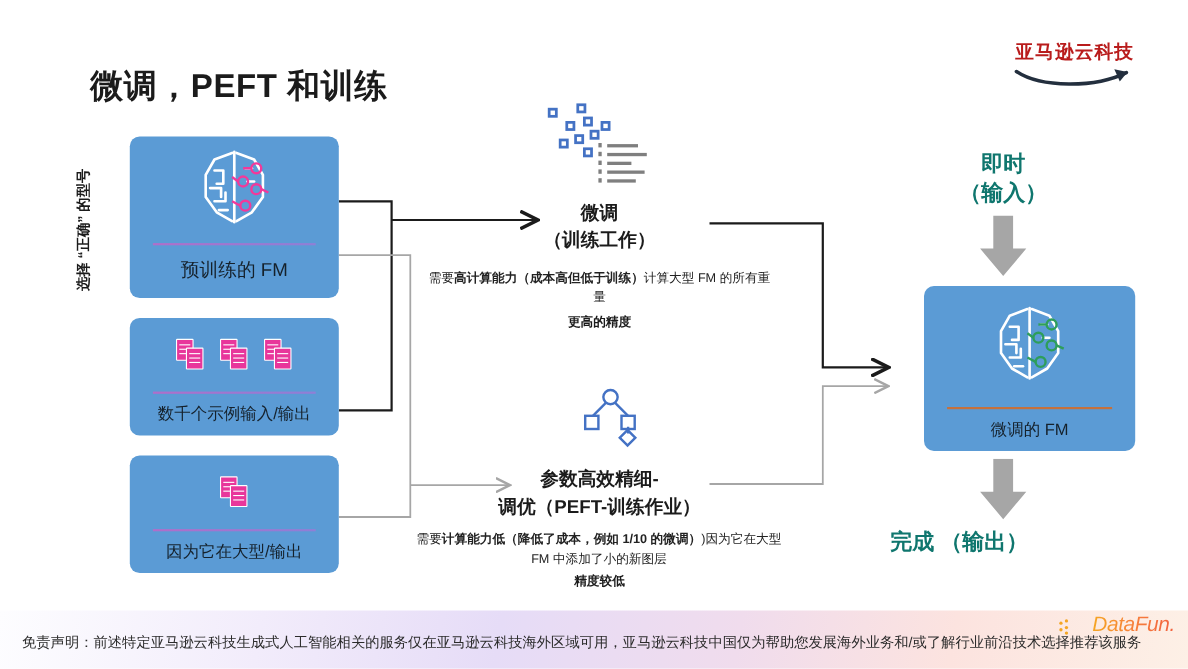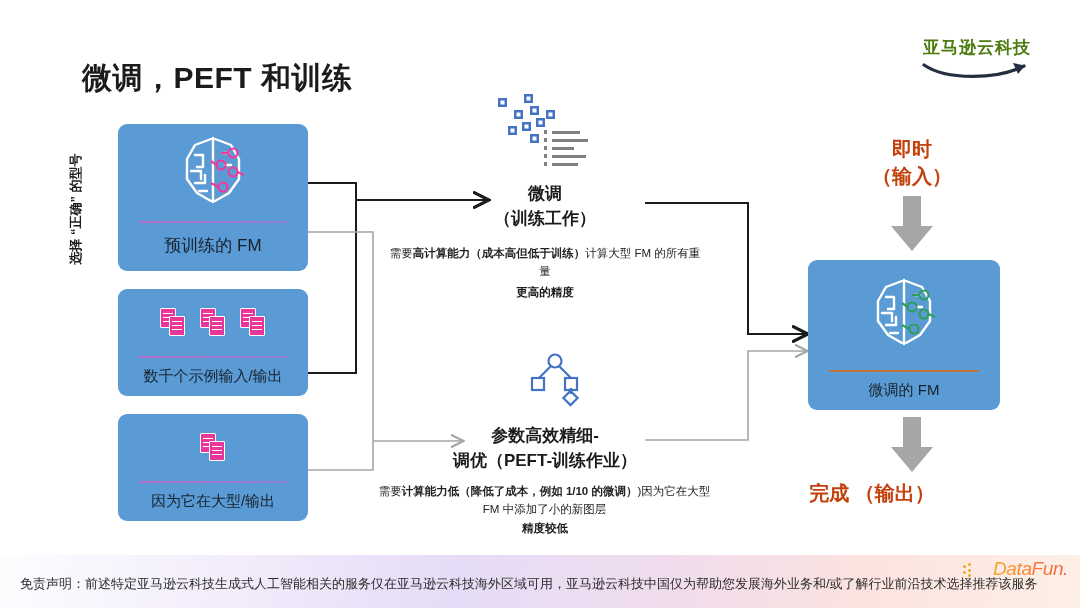--- a/index.html
+++ b/index.html
@@ -14,21 +14,21 @@
   
   .title {
     position: absolute; left: 82px; top: 58px;
     font-size: 30px; font-weight: bold; color: #1b1b1b;
     letter-spacing: 0.5px; white-space: nowrap;
   }
 
   
   .aws-logo { position: absolute; left: 912px; top: 36px; width: 130px; height: 46px; }
   .aws-logo .aws-text {
-    font-size: 17px; font-weight: bold; color: #4d7c0f;
+    font-size: 17px; font-weight: bold; color: #b91c1c;
     letter-spacing: 1px; text-align: center; white-space: nowrap;
   }
   .aws-logo .aws-smile { margin-top: 2px; width: 130px; height: 20px; display: block; }
 
   
   .vlabel {
     position: absolute; left: -4px; top: 200px;
     width: 160px; text-align: center;
     transform: rotate(-90deg); transform-origin: center center;
     font-size: 13px; font-weight: bold; color: #1b1b1b; white-space: nowrap;
@@ -46,21 +46,21 @@
     font-size: 15px; padding: 9px 0 10px; white-space: nowrap;
   }
   .card.big .clabel { font-size: 17px; padding: 11px 0 14px; }
 
   #card-fm     { left: 118px; top: 124px;  width: 190px; height: 147px; }
   #card-thousands { left: 118px; top: 289px; width: 190px; height: 107px; }
   #card-dozens    { left: 118px; top: 414px; width: 190px; height: 107px; }
 
   
   #card-tuned {
-    left: 808px; top: 260px; width: 192px; height: 150px;
+    left: 840px; top: 260px; width: 192px; height: 150px;
   }
   #card-tuned .divider { background: #c5713c; }
   #card-tuned .clabel { font-size: 15px; }
 
   
   .docicon { position: relative; width: 26px; height: 30px; }
   .docicon .d-back, .docicon .d-front {
     position: absolute; width: 16px; height: 20px;
     background: #fff; border: 1.6px solid #fff; border-radius: 1px;
   }
@@ -80,21 +80,21 @@
     font-size: 11.5px; line-height: 1.55;
   }
   .mid-desc b { font-weight: bold; }
   .mid-note {
     position: absolute; text-align: center; font-weight: bold; color: #1b1b1b; font-size: 11.5px;
   }
 
   
   .rlabel {
     position: absolute; text-align: center; font-weight: bold;
-    font-size: 20px; color: #c2410c; line-height: 1.35; white-space: nowrap;
+    font-size: 20px; color: #0f766e; line-height: 1.35; white-space: nowrap;
   }
   .fatarrow { position: absolute; width: 46px; height: 56px; }
 
   
   #wires { position: absolute; left: 0; top: 0; width: 1080px; height: 608px; pointer-events: none; }
 
   
   .banner {
     position: absolute; left: 0; bottom: 0; width: 1080px; height: 53px;
     background: linear-gradient(100deg,#fdfdff 0%, #f2ecfb 22%, #e6dcf7 42%, #f0dced 62%, #fce3df 80%, #fdf0e6 100%);

